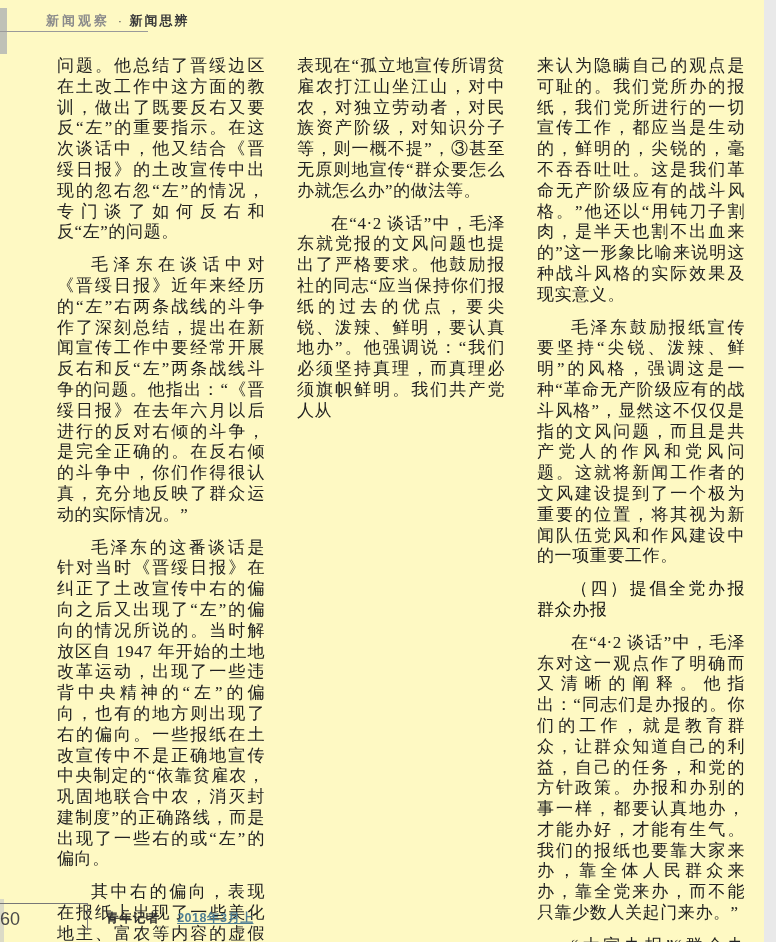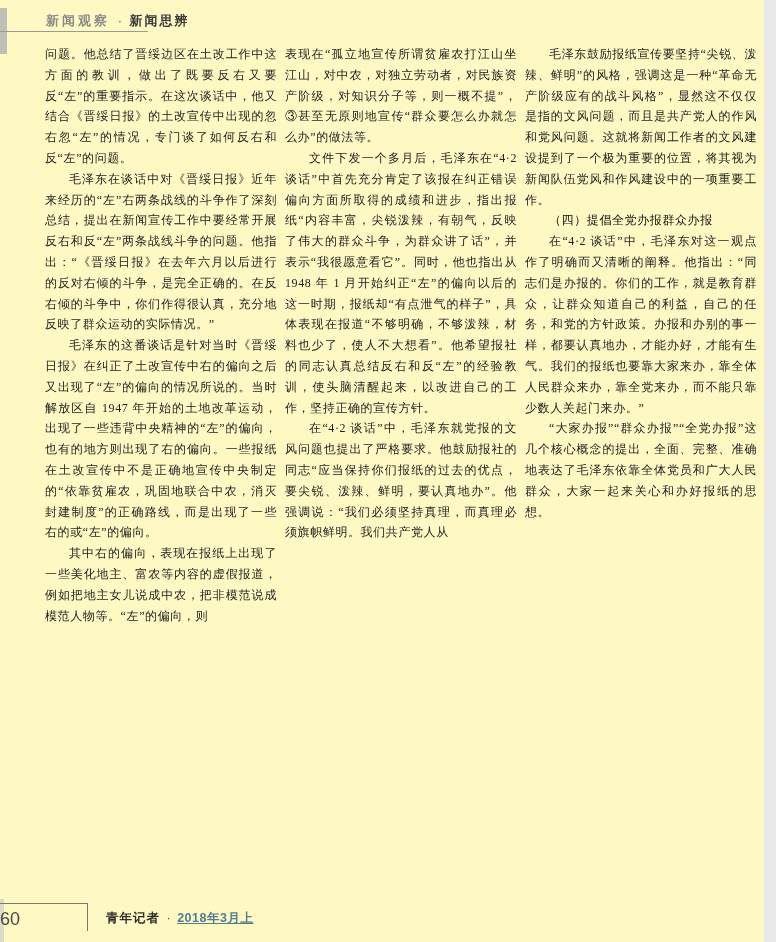--- a/index.html
+++ b/index.html
@@ -36,22 +36,22 @@
   .header-light{color:#8b8b8b;letter-spacing:3px;font-weight:bold;}
   .header-sep{color:#555;margin:0 4px;}
   .header-bold{color:#3a3a3a;font-weight:bold;letter-spacing:2px;}
   
   .columns{
     position:absolute;left:45px;top:44px;width:712px;
     display:flex;gap:8px;
   }
   .col{width:232px;}
   .col p, .col h4{
-    margin:0;
-    font-size:12px;
+    margin:12px;
+    font-size:17px;
     line-height:20.8px;
     letter-spacing:0.6px;
     text-align:justify;
     text-justify:inter-character;
     word-break:break-all;
   }
   .para{text-indent:2em;}
   .para-cont{text-indent:0;}
   .subheading{
     text-indent:2em;
@@ -104,25 +104,25 @@
 
     <div class="col">
       <p class="para-cont">问题。他总结了晋绥边区在土改工作中这方面的教训，做出了既要反右又要反“左”的重要指示。在这次谈话中，他又结合《晋绥日报》的土改宣传中出现的忽右忽“左”的情况，专门谈了如何反右和反“左”的问题。</p>
       <p class="para">毛泽东在谈话中对《晋绥日报》近年来经历的“左”右两条战线的斗争作了深刻总结，提出在新闻宣传工作中要经常开展反右和反“左”两条战线斗争的问题。他指出：“《晋绥日报》在去年六月以后进行的反对右倾的斗争，是完全正确的。在反右倾的斗争中，你们作得很认真，充分地反映了群众运动的实际情况。”</p>
       <p class="para">毛泽东的这番谈话是针对当时《晋绥日报》在纠正了土改宣传中右的偏向之后又出现了“左”的偏向的情况所说的。当时解放区自 1947 年开始的土地改革运动，出现了一些违背中央精神的“左”的偏向，也有的地方则出现了右的偏向。一些报纸在土改宣传中不是正确地宣传中央制定的“依靠贫雇农，巩固地联合中农，消灭封建制度”的正确路线，而是出现了一些右的或“左”的偏向。</p>
       <p class="para">其中右的偏向，表现在报纸上出现了一些美化地主、富农等内容的虚假报道，例如把地主女儿说成中农，把非模范说成模范人物等。“左”的偏向，则</p>
     </div>
 
     <div class="col">
       <p class="para-cont">表现在“孤立地宣传所谓贫雇农打江山坐江山，对中农，对独立劳动者，对民族资产阶级，对知识分子等，则一概不提”，③甚至无原则地宣传“群众要怎么办就怎么办”的做法等。</p>
-      <p class="para">文件下发一个多月后，毛泽东在“4·2 谈话”中首先充分肯定了该报在纠正错误偏向方面所取得的成绩和进步，指出报纸“内容丰富，尖锐泼辣，有朝气，反映了伟大的群众斗争，为群众讲了话”，并表示“我很愿意看它”。同时，他也指出从 1948 年 1 月开始纠正“左”的偏向以后的这一时期，报纸却“有点泄气的样子”，具体表现在报道“不够明确，不够泼辣，材料也少了，使人不大想看”。他希望报社的同志认真总结反右和反“左”的经验教训，使头脑清醒起来，以改进自己的工作，坚持正确的宣传方针。</p>
       <p class="para">在“4·2 谈话”中，毛泽东就党报的文风问题也提出了严格要求。他鼓励报社的同志“应当保持你们报纸的过去的优点，要尖锐、泼辣、鲜明，要认真地办”。他强调说：“我们必须坚持真理，而真理必须旗帜鲜明。我们共产党人从</p>
     </div>
 
     <div class="col">
+      <p class="para-cont">来认为隐瞒自己的观点是可耻的。我们党所办的报纸，我们党所进行的一切宣传工作，都应当是生动的，鲜明的，尖锐的，毫不吞吞吐吐。这是我们革命无产阶级应有的战斗风格。”他还以“用钝刀子割肉，是半天也割不出血来的”这一形象比喻来说明这种战斗风格的实际效果及现实意义。</p>
       <p class="para">毛泽东鼓励报纸宣传要坚持“尖锐、泼辣、鲜明”的风格，强调这是一种“革命无产阶级应有的战斗风格”，显然这不仅仅是指的文风问题，而且是共产党人的作风和党风问题。这就将新闻工作者的文风建设提到了一个极为重要的位置，将其视为新闻队伍党风和作风建设中的一项重要工作。</p>
       <h4 class="subheading">（四）提倡全党办报群众办报</h4>
       <p class="para">在“4·2 谈话”中，毛泽东对这一观点作了明确而又清晰的阐释。他指出：“同志们是办报的。你们的工作，就是教育群众，让群众知道自己的利益，自己的任务，和党的方针政策。办报和办别的事一样，都要认真地办，才能办好，才能有生气。我们的报纸也要靠大家来办，靠全体人民群众来办，靠全党来办，而不能只靠少数人关起门来办。”</p>
       <p class="para">“大家办报”“群众办报”“全党办报”这几个核心概念的提出，全面、完整、准确地表达了毛泽东依靠全体党员和广大人民群众，大家一起来关心和办好报纸的思想。</p>
     </div>
 
   </div>
 
   <div class="footer">
     <div class="pageno-box">

